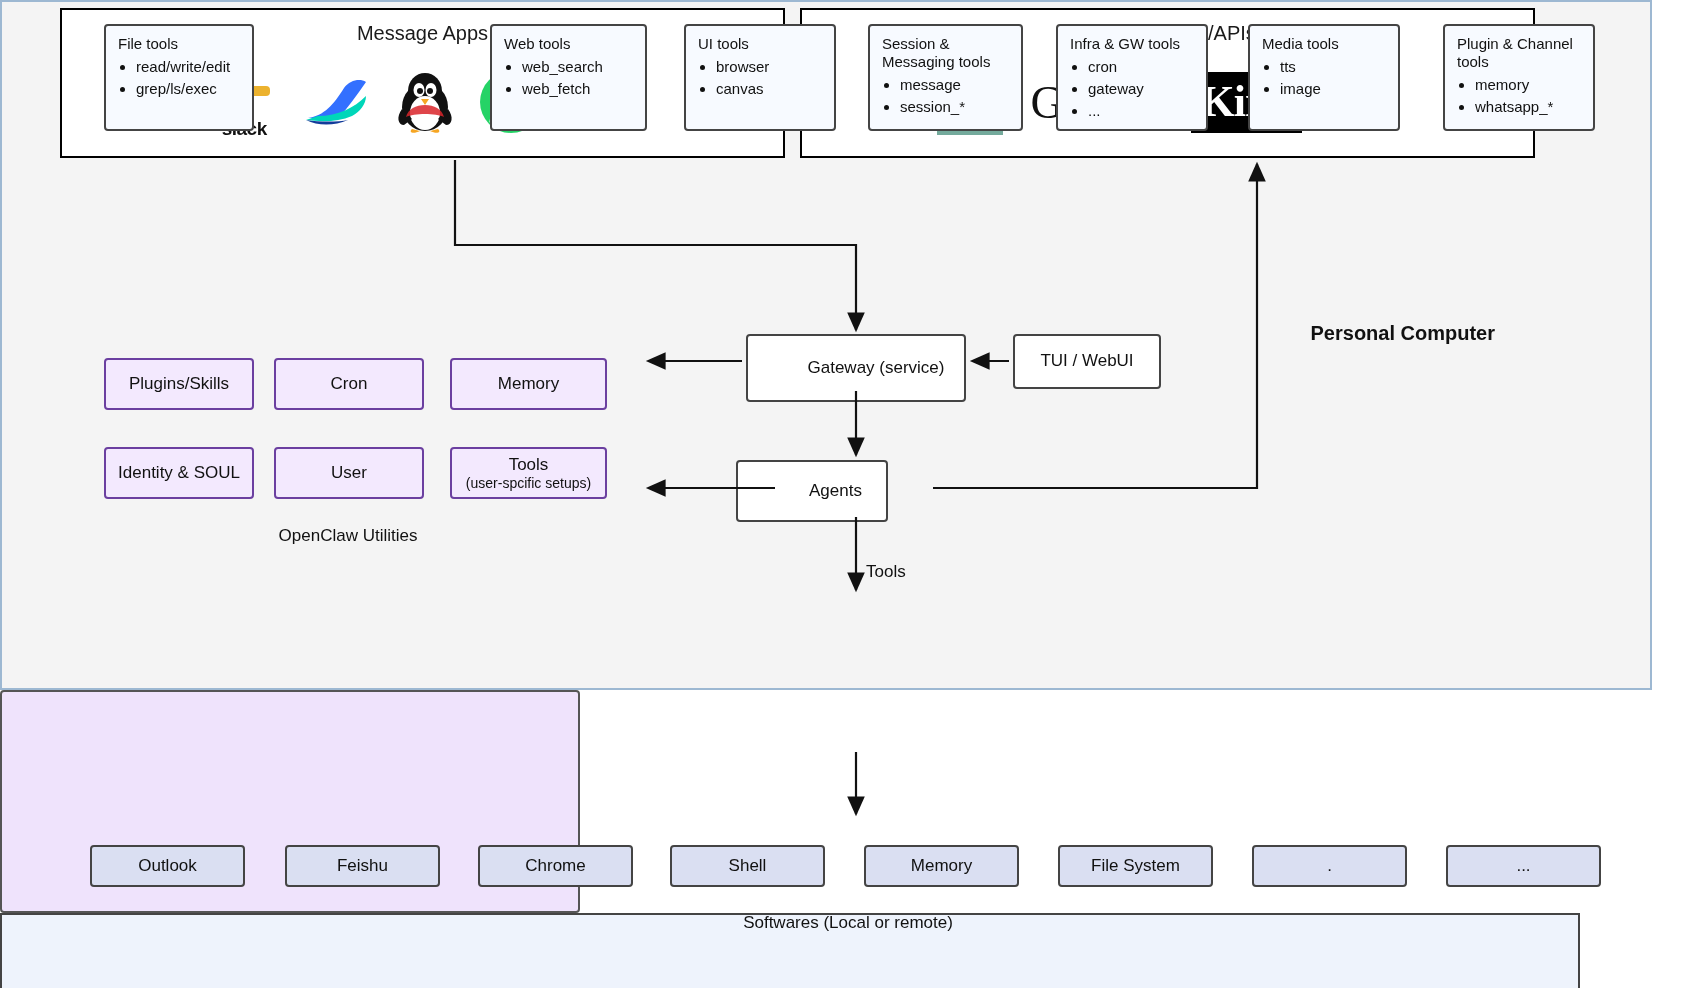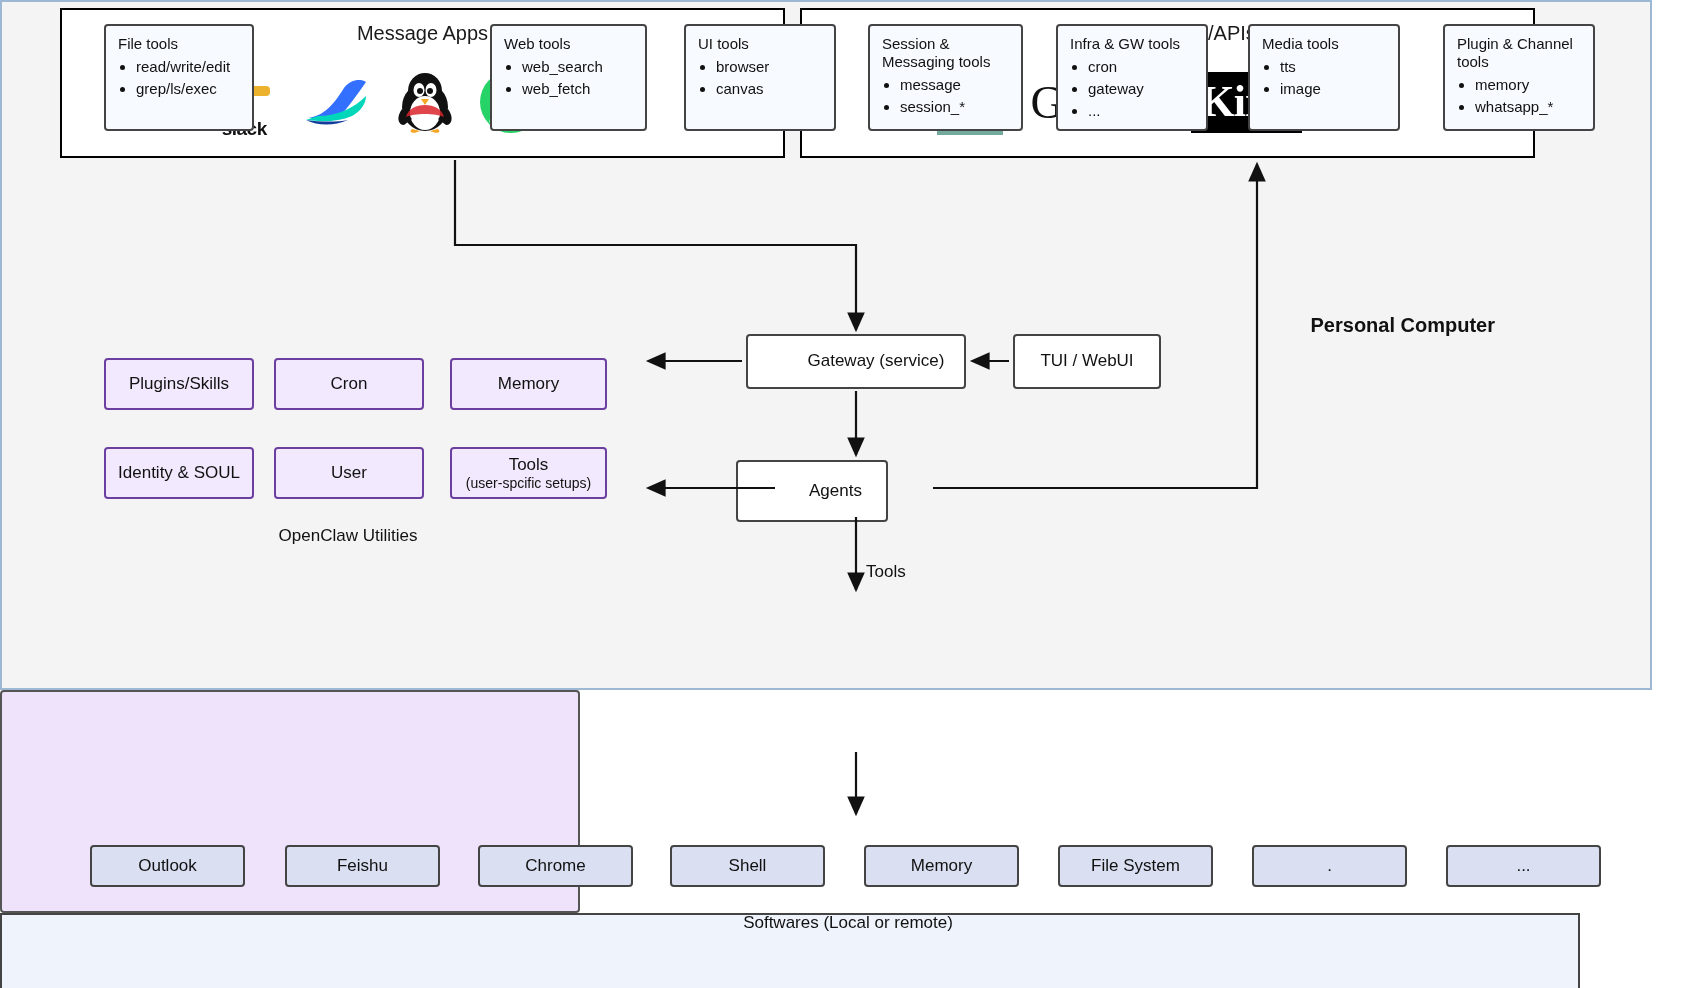--- a/index.html
+++ b/index.html
@@ -111,21 +111,21 @@
     position:absolute; left: 6px; bottom: 8px; width: 90%; height: 18px;
     overflow: hidden;
   }
   
   #pc-frame {
     left: 20px; top: 288px; width: 1652px; height: 690px;
     border: 2px solid #9DB8D2;
     background: #F4F4F4;
   }
   #pc-label {
-    position: absolute; right: 196px; top: 314px;
+    position: absolute; right: 196px; top: 322px;
     font-size: 20px; font-weight: bold; color: #111;
   }
   
   #utils {
     left: 58px; top: 337px; width: 580px; height: 223px;
     border: 2px solid #555; border-radius: 4px;
     background: #EFE3FC;
   }
   #utils-label {
     position:absolute; left: 58px; top: 526px; width: 580px;
@@ -290,21 +290,21 @@
   </div>
   <div class="util-cell" style="left:274px; top:447px; width:150px; height:52px;">
     <span>User</span>
   </div>
   <div class="util-cell" style="left:450px; top:447px; width:157px; height:52px; flex-direction:column;">
     <span>Tools</span>
     <span style="font-size:14px;">(user-spcific setups)</span>
   </div>
   <div id="utils-label">OpenClaw Utilities</div>
 
-  <div class="plain" style="left:746px; top:334px; width:220px; height:55px;padding-left:40px;">
+  <div class="plain" style="left:746px; top:334px; width:220px; height:68px;padding-left:40px;">
     <span>Gateway (service)</span>
   </div>
   <div class="plain" style="left:1013px; top:334px; width:148px; height:55px;">
     <span>TUI / WebUI</span>
   </div>
   <div class="plain" style="left:736px; top:460px; width:152px; height:62px;padding-left:47px;">
     <span>Agents</span>
   </div>
   <div class="tools-edge-label">Tools</div>
 

